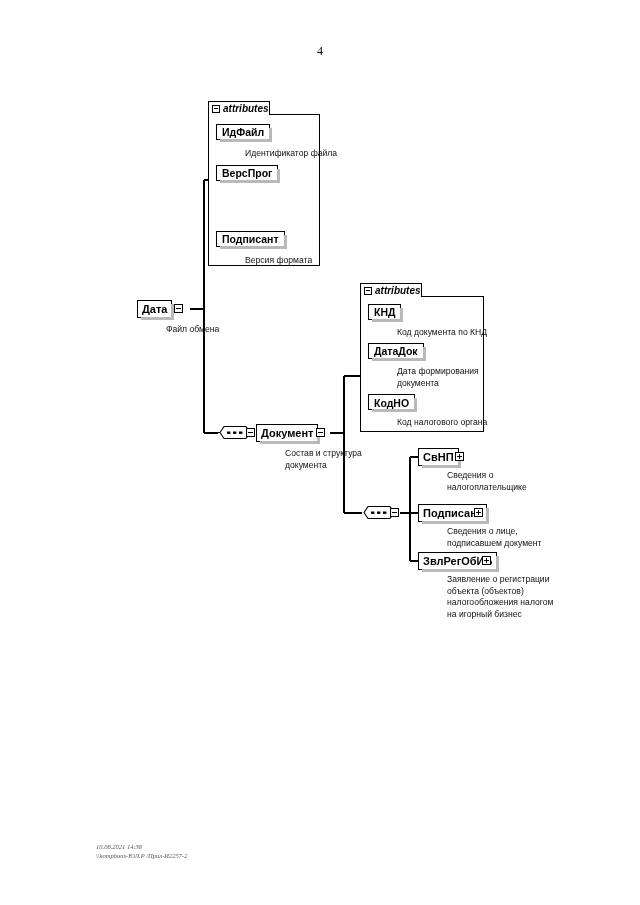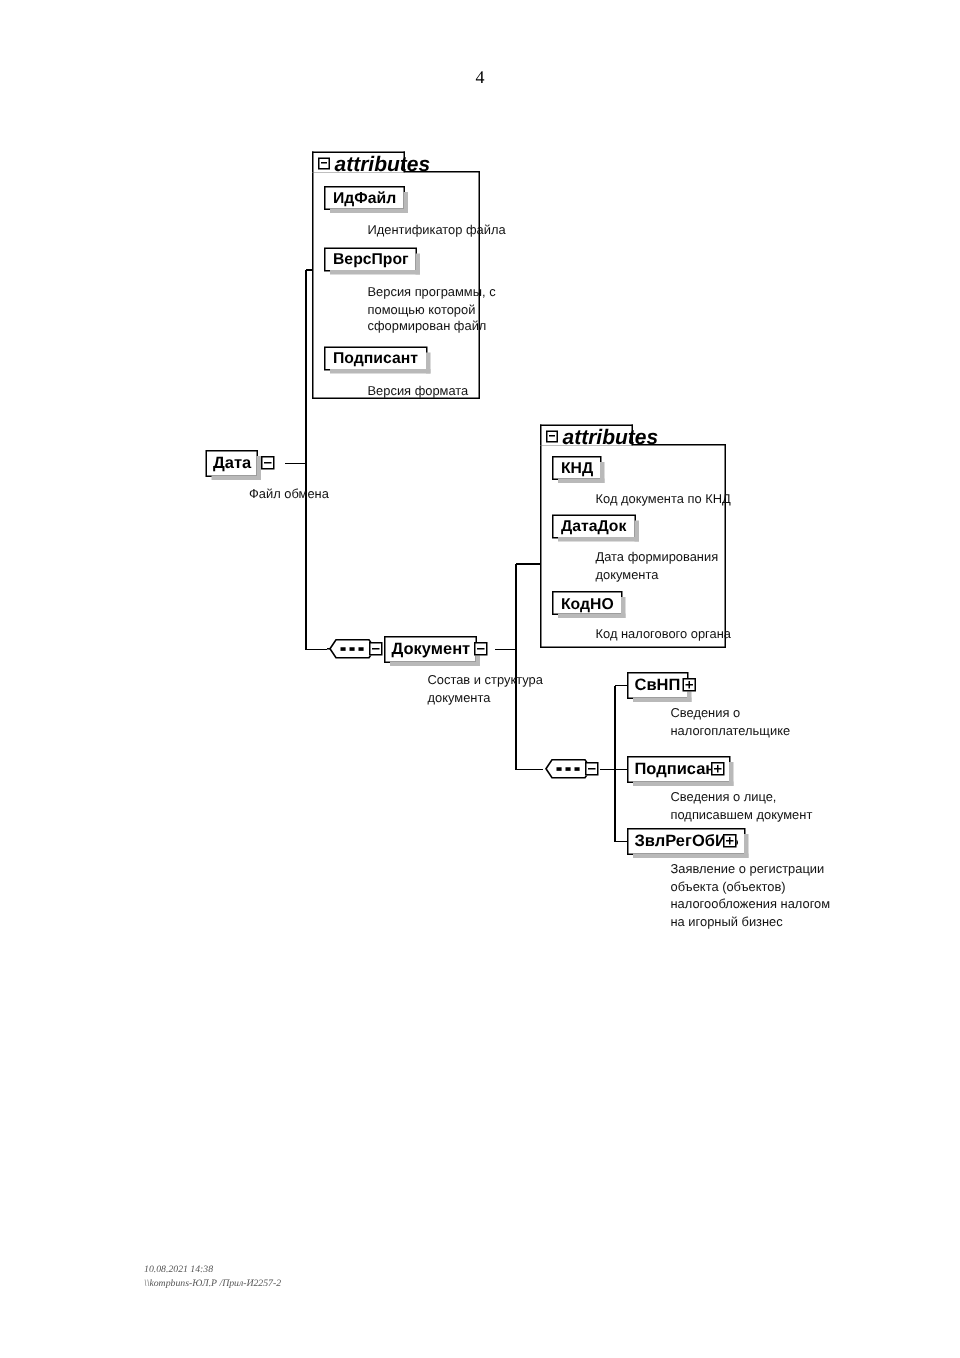--- a/index.html
+++ b/index.html
@@ -82,21 +82,21 @@
     position:absolute;
     box-sizing:border-box;
     border:1px solid #000;
     border-bottom:none;
     background:#fff;
     height:14px;
     display:flex;align-items:center;
     gap:3px;
     padding:0 4px 0 3px;
     z-index:4;
-    font-size:14px;
+    font-size:10px;
     font-style:italic;
     font-weight:bold;
   }
   .minibox{
     width:8px;height:8px;
     border:1px solid #000;
     box-sizing:border-box;
     position:relative;
     flex:none;
     background:#fff;
@@ -211,23 +211,20 @@
     <div class="attrbox" style="left:208px;top:114px;width:112px;height:152px;"></div>
 
     <div class="attrname" style="left:216px;top:124px;">
       <span>ИдФайл</span>
     </div>
     <div class="desc" style="left:216px;top:148px;width:108px;">Идентификатор файла</div>
 
     <div class="attrname" style="left:216px;top:165px;">
       <span>ВерсПрог</span>
     </div>
-    <div class="desc" style="left:216px;top:189px;width:104px;">Версия программы, с
-помощью которой
-сформирован файл</div>
 
     <div class="attrname" style="left:216px;top:231px;">
       <span>Подписант</span>
     </div>
     <div class="desc" style="left:216px;top:255px;width:104px;">Версия формата</div>
 
     <div class="node shadow" style="left:137px;top:300px;">
       <span class="lbl">Дата</span>
     </div>
     <div class="exp" style="left:174px;top:304px;">

